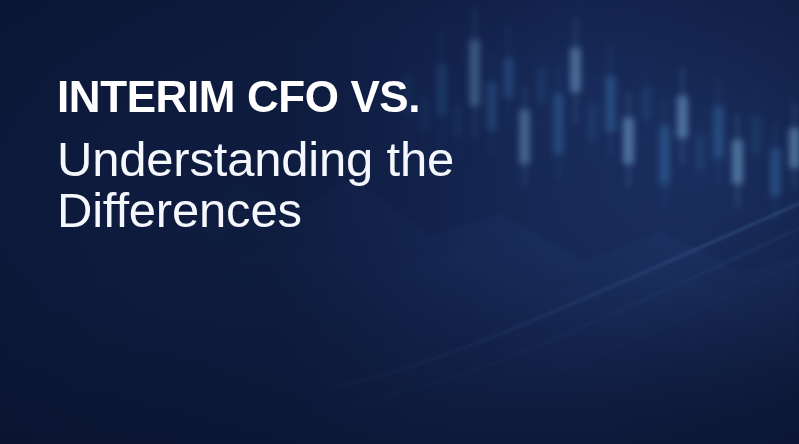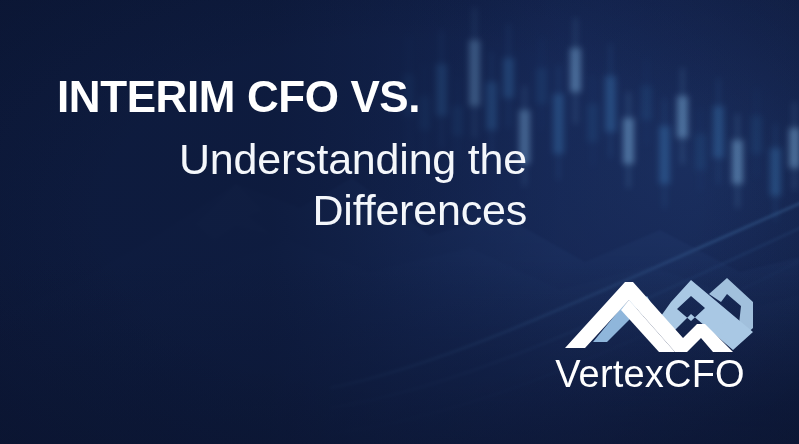--- a/index.html
+++ b/index.html
@@ -79,25 +79,24 @@
     font-size: 44px;
     line-height: 50px;
     font-weight: 700;
     letter-spacing: -0.4px;
     white-space: nowrap;
   }
   .headline .hl-line { display: block; }
   .subhead {
     margin: 12px 0 14px 0;
     color: #f4f7fb;
-    font-size: 43px;
+    font-size: 49px;
     line-height: 51px;
     font-weight: 300;
     letter-spacing: -0.2px;
-    text-align: right;
   }
   .subhead .sh-line { display: block; }
 
   
   .logo {
     position: absolute;
     left: 519px; top: 272px;
     width: 262px; height: 128px;
   }
   .logo-mark {
@@ -212,34 +211,14 @@
   <div class="content">
     <h1 class="headline">
       <span class="hl-line">INTERIM CFO VS.</span>
     </h1>
     <p class="subhead">
       <span class="sh-line">Understanding the</span>
       <span class="sh-line">Differences</span>
     </p>
   </div>
 
-  <div class="logo">
-    <div class="logo-mark">
-      <svg width="190" height="80" viewBox="0 0 190 80">
-
-        <g fill="#a9c8e4">
-          <path d="M108,30 L128,8 L190,60 L170,78 L128,42 L112,58 L98,44 Z
-                   M128,24 L114,37 L128,49 L142,36 Z"></path>
-        </g>
-        <g fill="#a9c8e4">
-          <path d="M146,22 L164,6 L190,30 L190,56 L170,74 L152,58 L168,44 L176,52 L178,34 L164,22 L158,30 Z" opacity=".95"></path>
-        </g>
-
-        <path d="M58,36 L72,22 L78,30 L84,24 L92,38 L88,34 L80,44 L74,36 L66,48 L44,70 L30,70 Z" fill="#8fb6db"></path>
-
-        <path d="M2,76 L62,10 L70,10 L120,66 L134,52 L142,52 L170,80 L150,80 L138,66 L124,80 L112,80 L66,28 L22,76 Z" fill="#ffffff"></path>
-        <path d="M66,28 L112,80 L96,80 L58,38 Z" fill="#ffffff"></path>
-      </svg>
-    </div>
-    <div class="logo-word">VertexCFO</div>
-  </div>
 
 </div>
 
 </body></html>

